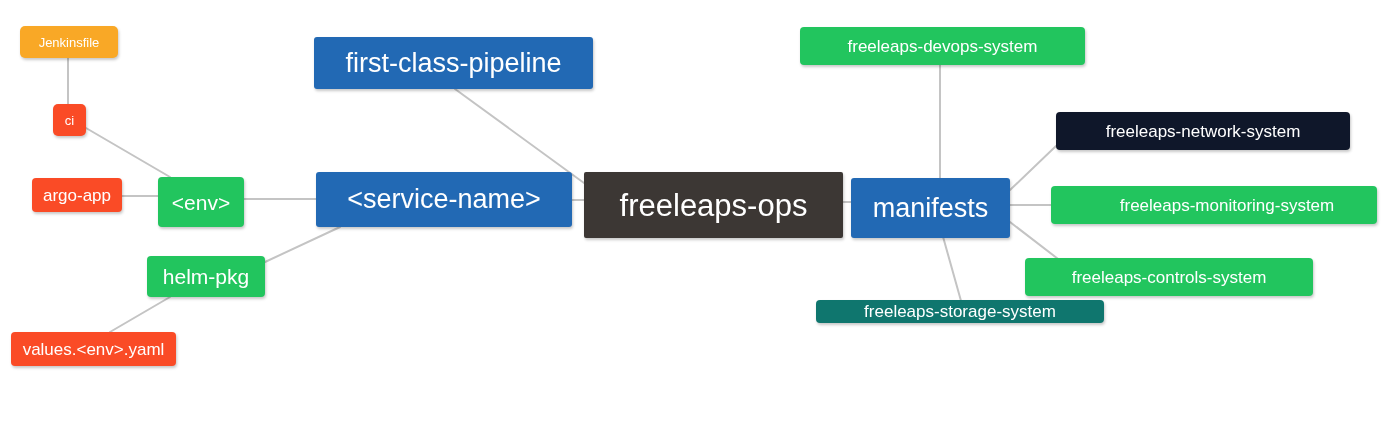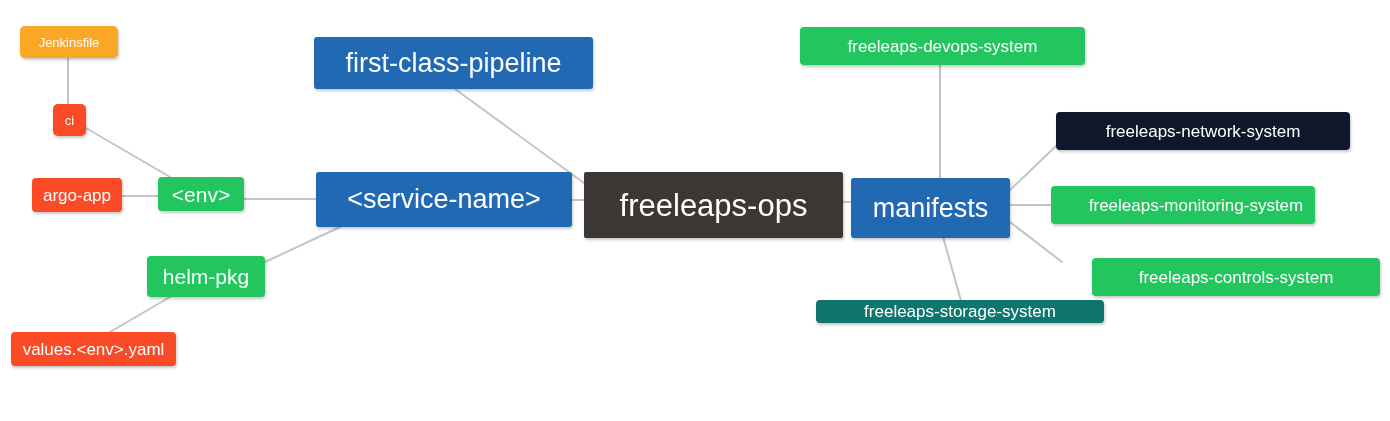--- a/index.html
+++ b/index.html
@@ -60,25 +60,25 @@
       <line x1="1010" y1="190" x2="1056" y2="146" stroke="#c4c4c4" stroke-width="2" stroke-linecap="round"></line>
       <line x1="1010" y1="205" x2="1051" y2="205" stroke="#c4c4c4" stroke-width="2" stroke-linecap="round"></line>
       <line x1="1010" y1="222" x2="1062" y2="262" stroke="#c4c4c4" stroke-width="2" stroke-linecap="round"></line>
       <line x1="940" y1="226" x2="963" y2="308" stroke="#c4c4c4" stroke-width="2" stroke-linecap="round"></line>
     </svg>
   <div id="node-layer">
       <div class="node size-root" style="left: 584px; top: 172px; width: 259px; height: 66px; background: rgb(60, 55, 52);">freeleaps-ops</div>
       <div class="node size-l1" style="left: 314px; top: 37px; width: 279px; height: 52px; background: rgb(34, 105, 180);">first-class-pipeline</div>
       <div class="node size-l1" style="left: 316px; top: 172px; width: 256px; height: 55px; background: rgb(34, 105, 180);">&lt;service-name&gt;</div>
       <div class="node size-l1" style="left: 851px; top: 178px; width: 159px; height: 60px; background: rgb(34, 105, 180);">manifests</div>
-      <div class="node size-l2" style="left: 158px; top: 177px; width: 86px; height: 34px; background: rgb(34, 197, 94);">&lt;env&gt;</div>
+      <div class="node size-l2" style="left: 158px; top: 177px; width: 86px; height: 50px; background: rgb(34, 197, 94);">&lt;env&gt;</div>
       <div class="node size-l2" style="left: 147px; top: 256px; width: 118px; height: 41px; background: rgb(34, 197, 94);">helm-pkg</div>
       <div class="node size-l4" style="left: 53px; top: 104px; width: 33px; height: 32px; background: rgb(250, 75, 38);">ci</div>
       <div class="node size-l4" style="left: 20px; top: 26px; width: 98px; height: 32px; background: rgb(249, 168, 38);">Jenkinsfile</div>
       <div class="node size-l3" style="left: 32px; top: 178px; width: 90px; height: 34px; background: rgb(250, 75, 38);">argo-app</div>
       <div class="node size-l3" style="left: 11px; top: 332px; width: 165px; height: 34px; background: rgb(250, 75, 38);">values.&lt;env&gt;.yaml</div>
       <div class="node size-l3" style="left: 800px; top: 27px; width: 285px; height: 38px; background: rgb(34, 197, 94);">freeleaps-devops-system</div>
       <div class="node size-l3" style="left: 1056px; top: 112px; width: 294px; height: 38px; background: #0f172a;">freeleaps-network-system</div>
-      <div class="node size-l3" style="left: 1051px; top: 186px; width: 264px; height: 38px; background: rgb(34, 197, 94); padding-left: 26px;">freeleaps-monitoring-system</div>
-      <div class="node size-l3" style="left: 1092px; top: 258px; width: 288px; height: 38px; background: rgb(34, 197, 94);">freeleaps-controls-system</div>
+      <div class="node size-l3" style="left: 1051px; top: 186px; width: 326px; height: 38px; background: rgb(34, 197, 94); padding-left: 26px;">freeleaps-monitoring-system</div>
+      <div class="node size-l3" style="left: 1025px; top: 258px; width: 288px; height: 38px; background: rgb(34, 197, 94);">freeleaps-controls-system</div>
       <div class="node size-l3" style="left: 816px; top: 300px; width: 288px; height: 23px; background: #0f766e;">freeleaps-storage-system</div>
     </div>
 </div>
 
 </body></html>

